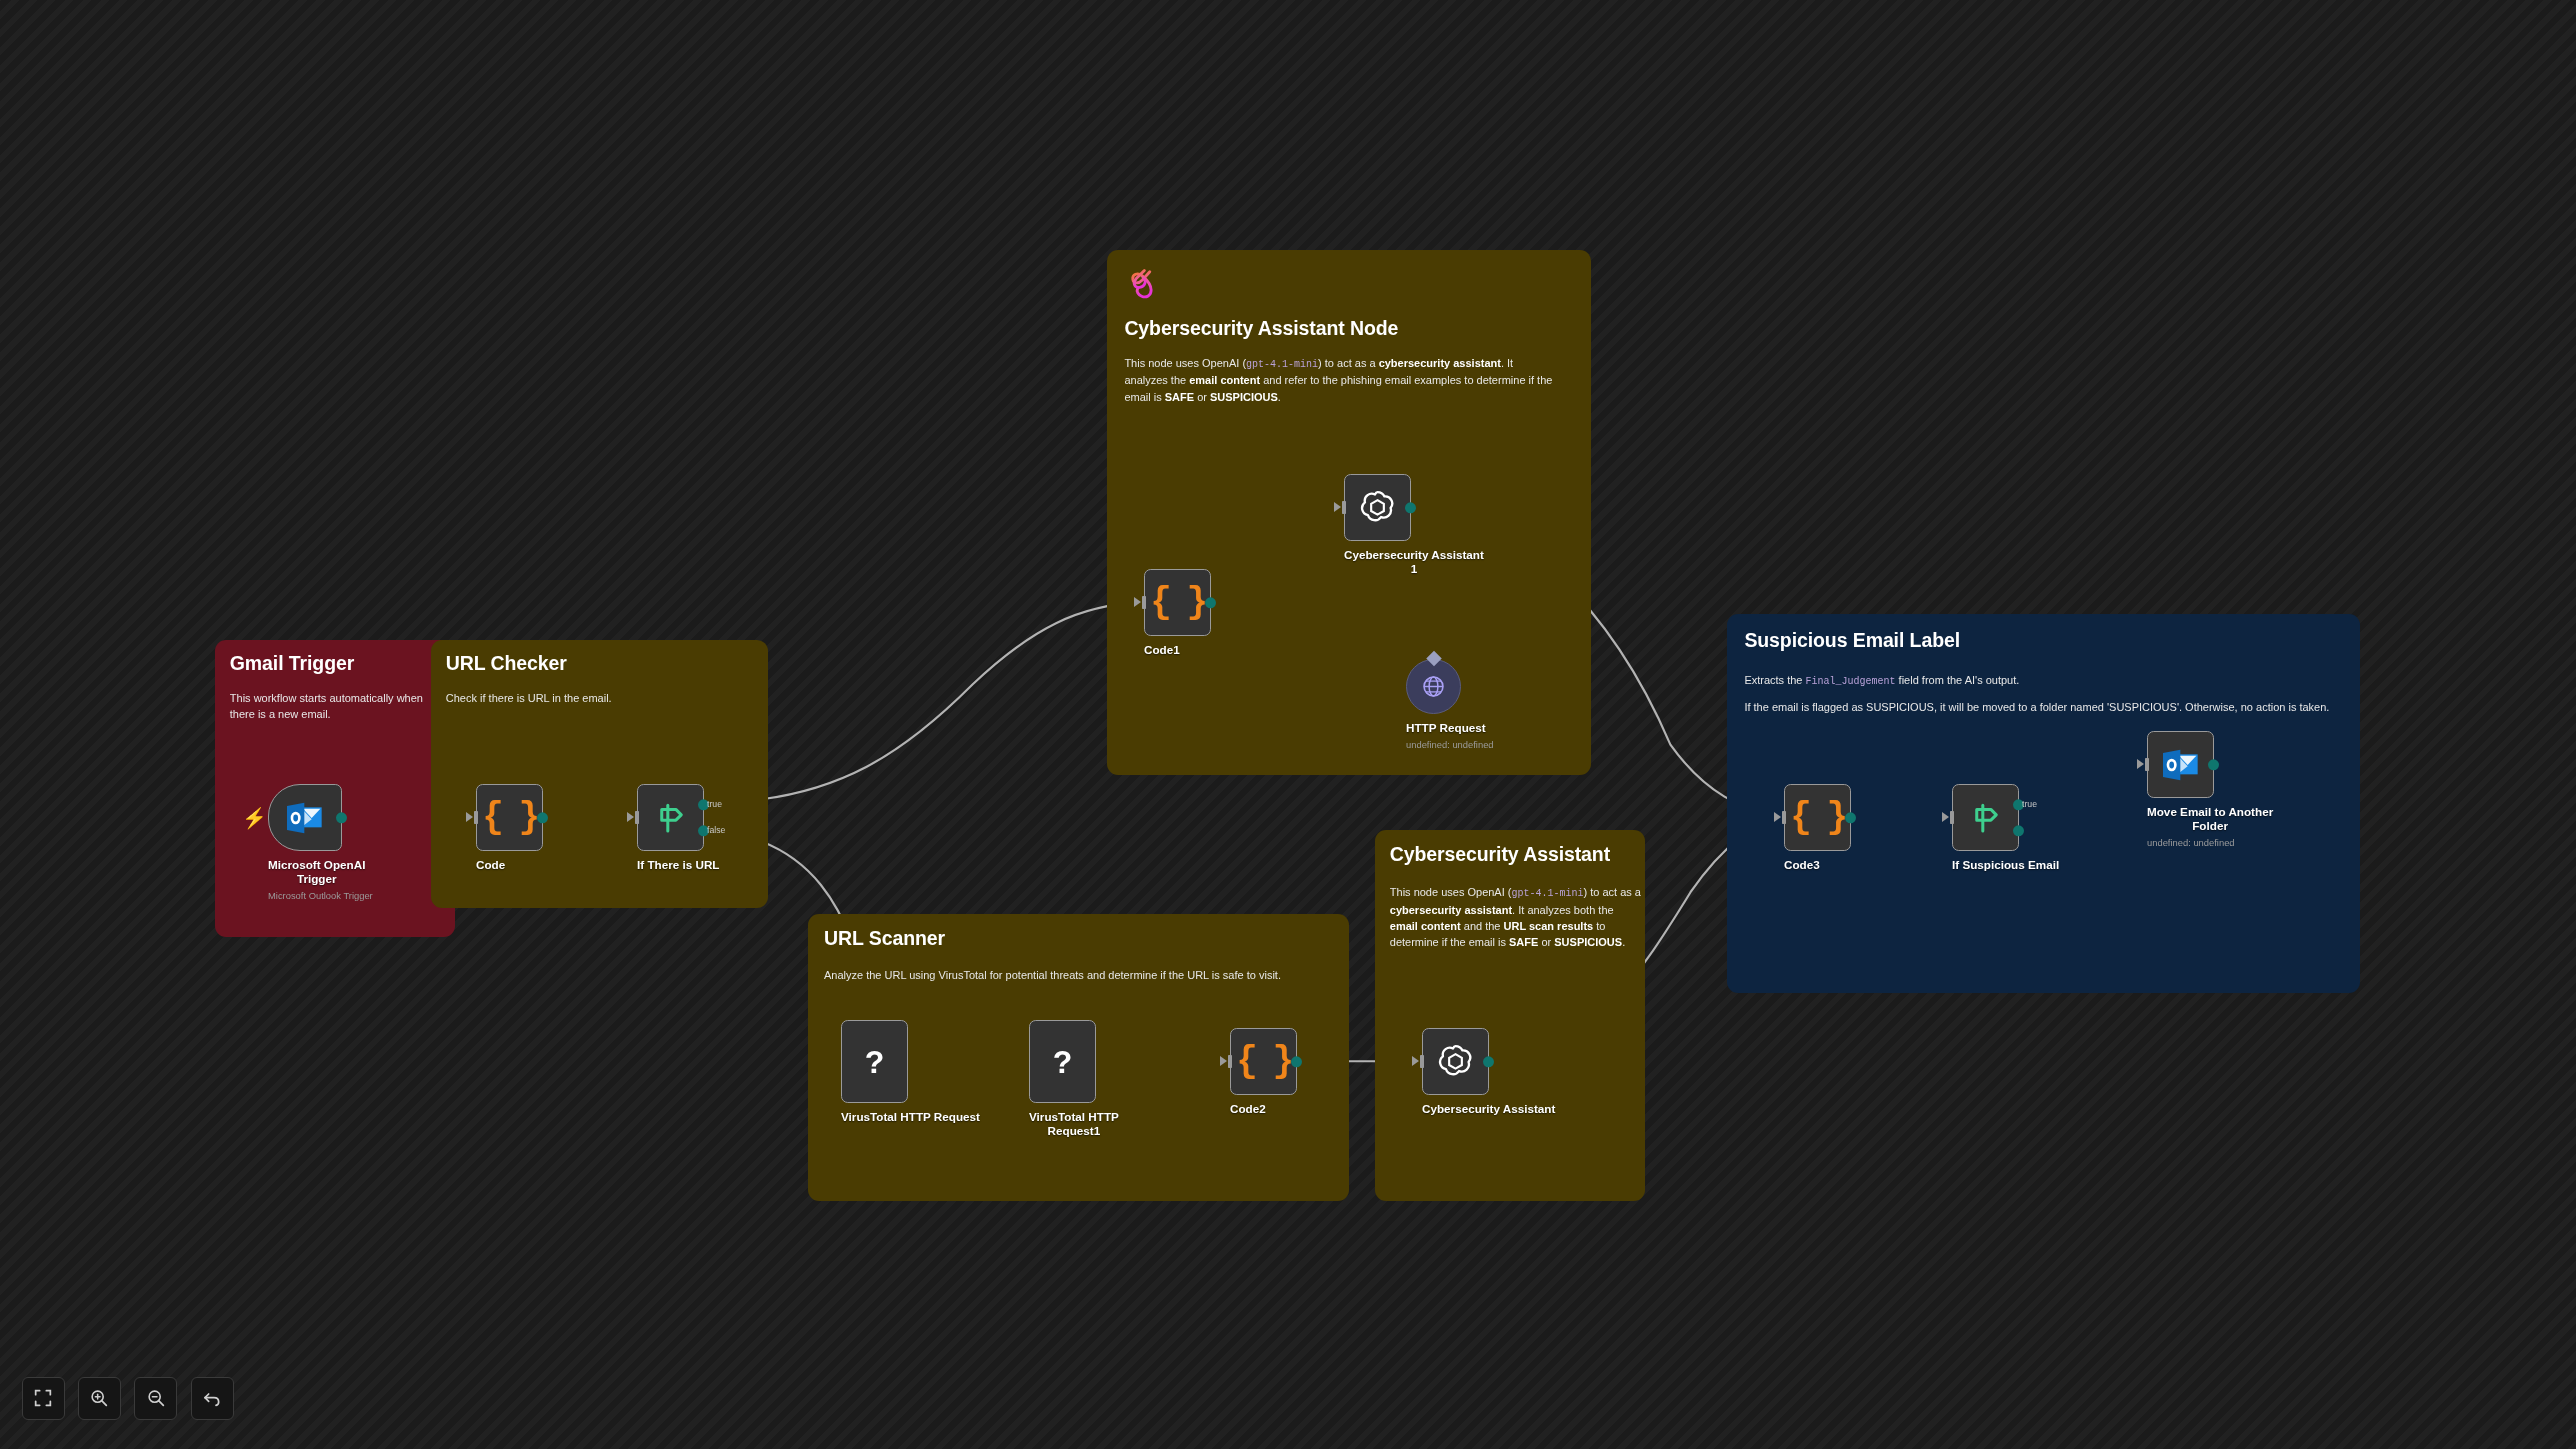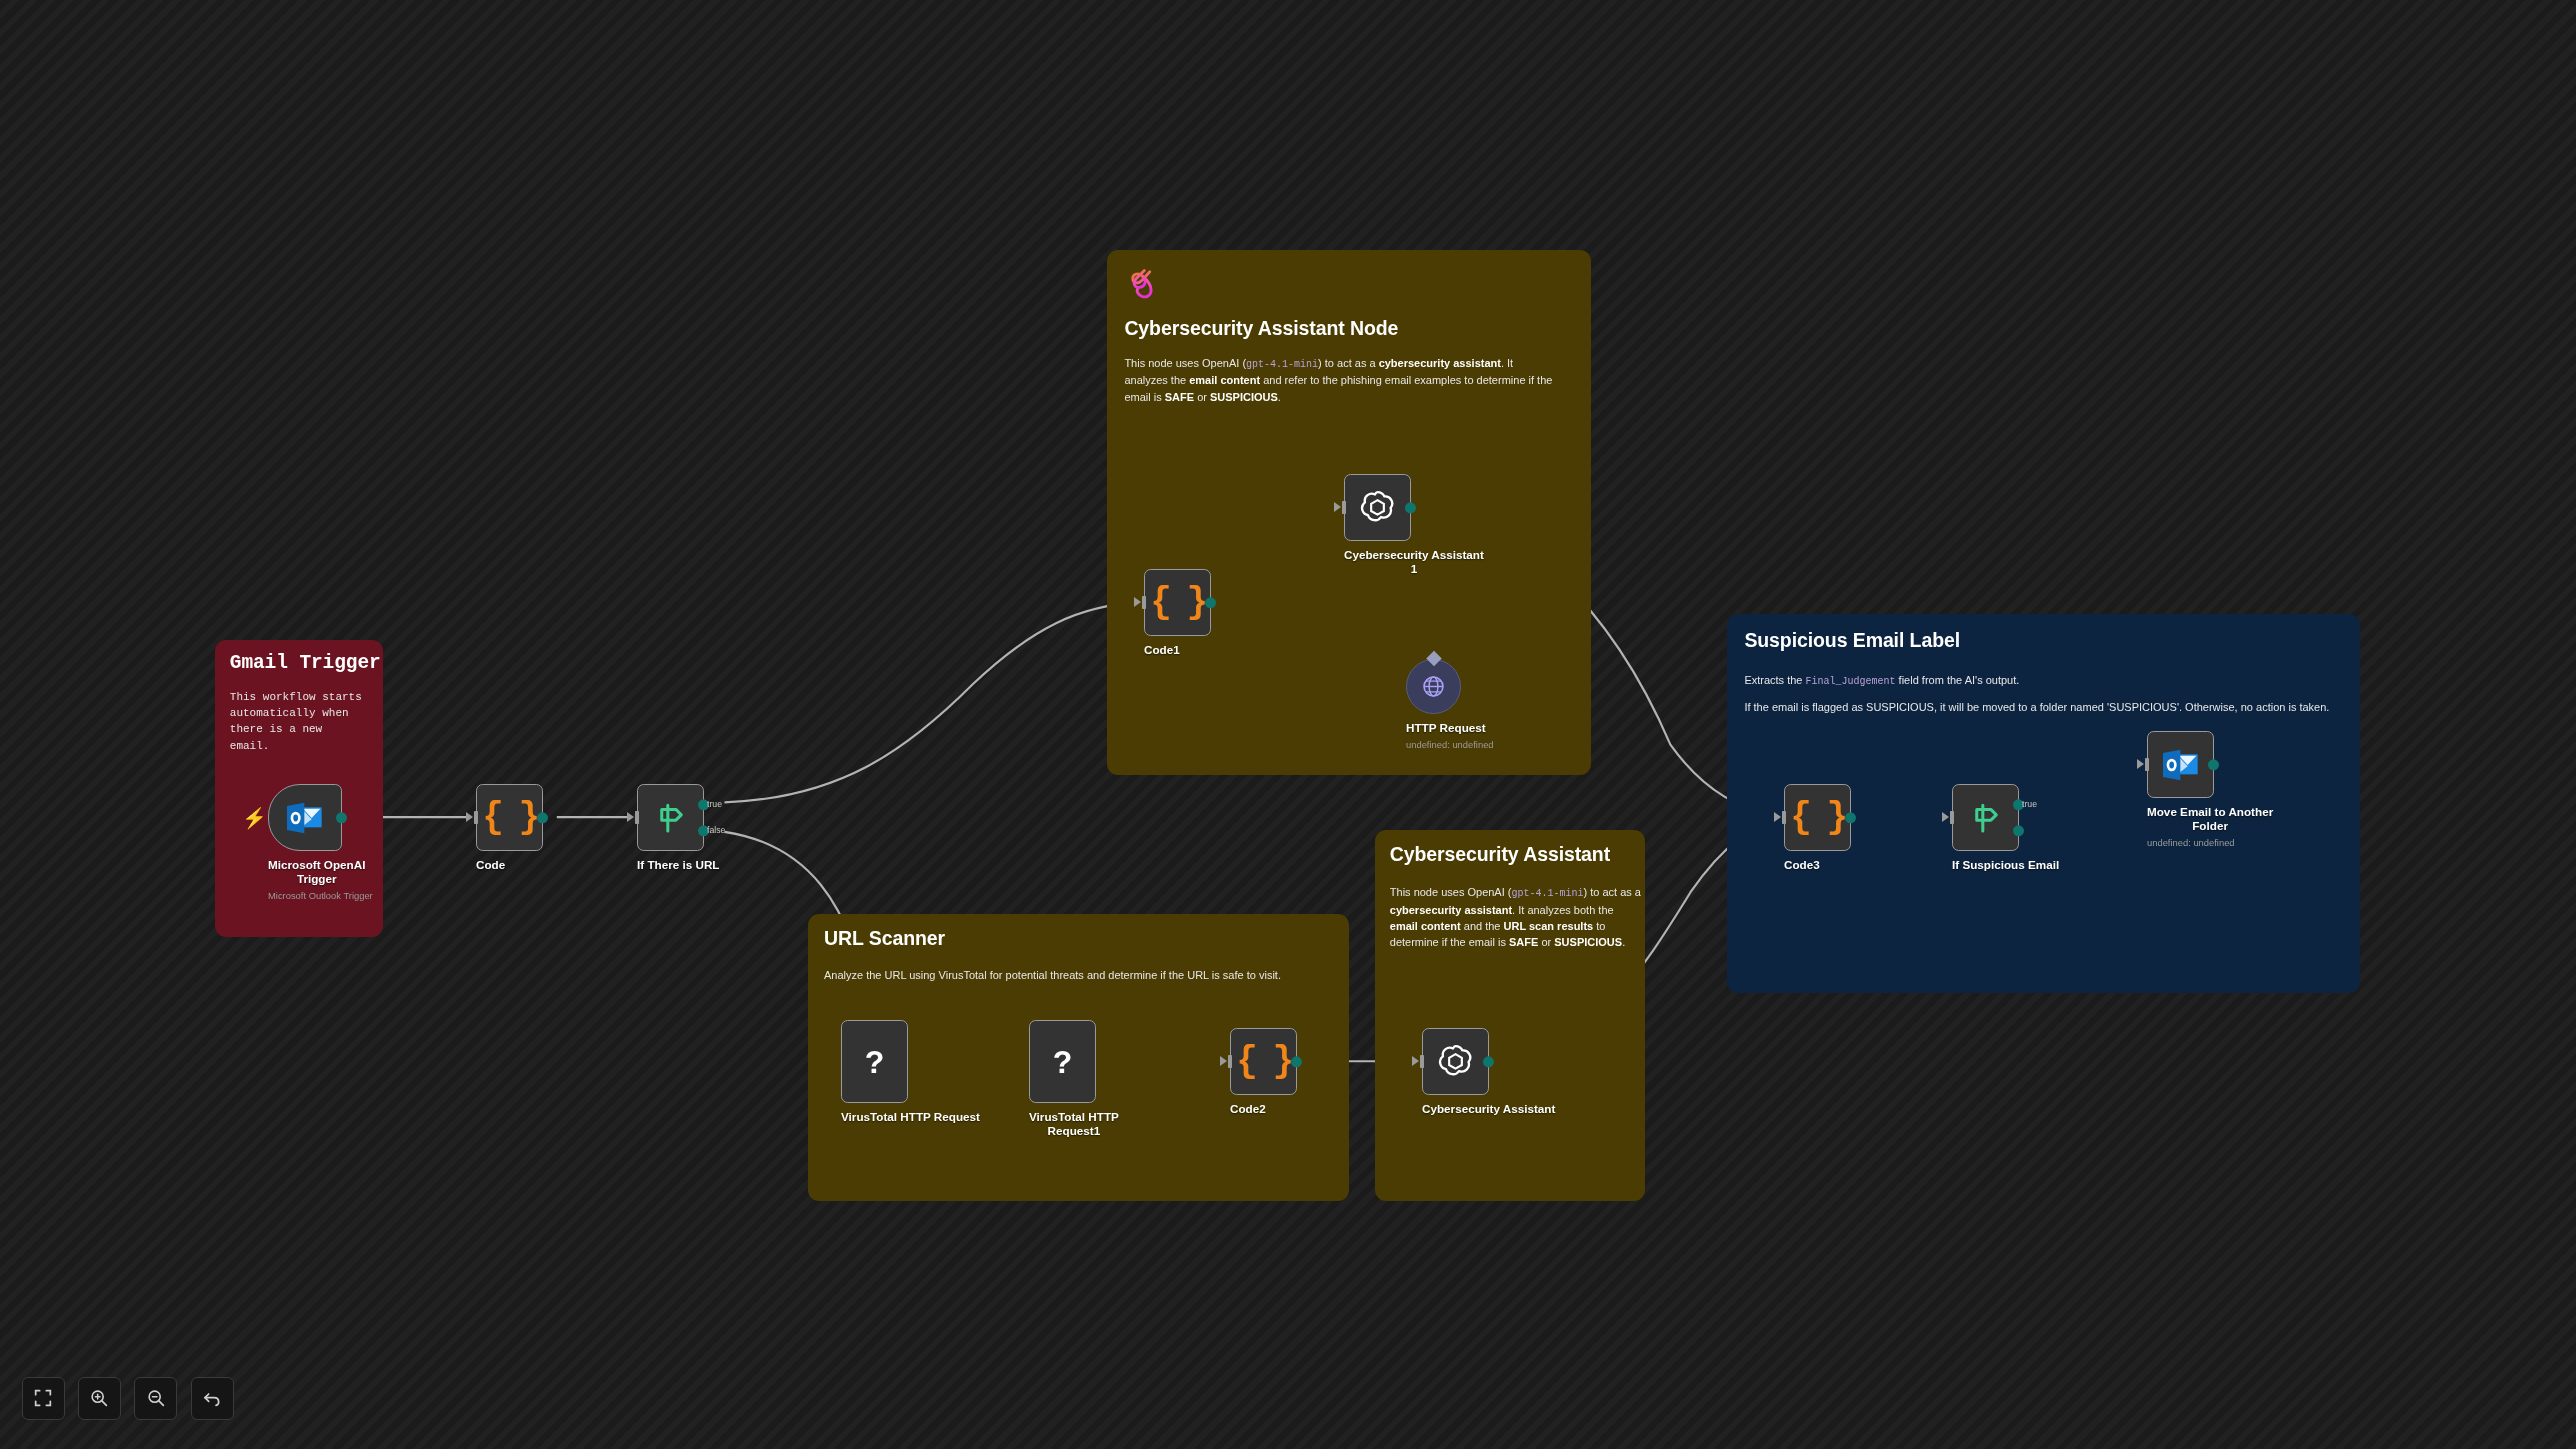--- a/index.html
+++ b/index.html
@@ -245,25 +245,29 @@
       <path d="M2240,1582 C2360,1580 2440,1460 2520,1330 C2570,1258 2620,1224 2655,1220"></path>
 
       <path d="M2783,1218 L2900,1218"></path>
 
       <path d="M3040,1196 L3180,1196"></path>
     </g>
 
     <path d="M2137,1015 C2130,950 2100,860 2082,810" fill="none" stroke="#9a9fc0" stroke-width="3" stroke-dasharray="11 9"></path>
   </svg>
 
-  <div class="sticky red" style="left:215px; top:640px; width:168px; height:297px;font-family:Liberation Mono, monospace;">
+  <div class="sticky red" style="left:215px; top:640px; width:240px; height:297px;">
     <div class="sticky-title">Gmail Trigger</div>
     <div class="sticky-body" style="margin-top:14.8px;">This workflow starts automatically when there is a new email.</div>
   </div>
 
+  <div class="sticky olive" style="left:431px; top:640px; width:337px; height:268px;">
+    <div class="sticky-title">URL Checker</div>
+    <div class="sticky-body" style="margin-top:14.8px;">Check if there is URL in the email.</div>
+  </div>
 
   <div class="sticky olive" style="left:1107px; top:250px; width:484px; height:525px; padding:14.8px 17.4px;">
     <svg class="sticky-logo" viewBox="0 0 56 56">
       <defs>
         <linearGradient id="sgrad" x1="0" y1="0" x2="0.3" y2="1">
           <stop offset="0%" stop-color="#f4772e"></stop>
           <stop offset="55%" stop-color="#ee5ba0"></stop>
           <stop offset="100%" stop-color="#e832d8"></stop>
         </linearGradient>
       </defs>

